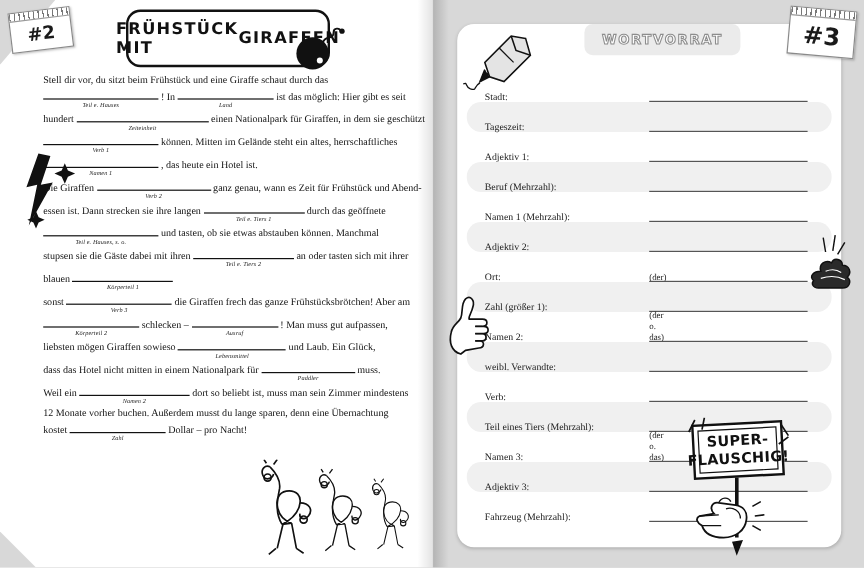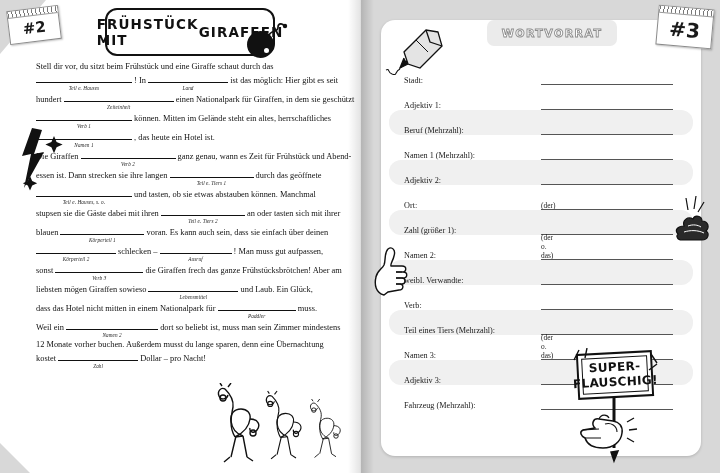--- a/index.html
+++ b/index.html
@@ -245,23 +245,23 @@
     <div class="story" id="story">
         <div class="srow plainline">Stell dir vor, du sitzt beim Frühstück und eine Giraffe schaut durch das</div>
         <div class="srow lineblock"><span class="blank" style="width: 96px;"><span class="hint">Teil e. Hauses</span></span><span> ! In </span><span class="blank" style="width: 80px;"><span class="hint">Land</span></span><span> ist das möglich: Hier gibt es seit</span></div>
         <div class="srow lineblock"><span>hundert </span><span class="blank" style="width: 110px;"><span class="hint">Zeiteinheit</span></span><span> einen Nationalpark für Giraffen, in dem sie geschützt</span></div>
         <div class="srow lineblock"><span class="blank" style="width: 96px;"><span class="hint">Verb 1</span></span><span> können. Mitten im Gelände steht ein altes, herrschaftliches</span></div>
         <div class="srow lineblock"><span class="blank" style="width: 96px;"><span class="hint">Namen 1</span></span><span> , das heute ein Hotel ist.</span></div>
         <div class="srow lineblock"><span>   Die Giraffen </span><span class="blank" style="width: 95px;"><span class="hint">Verb 2</span></span><span> ganz genau, wann es Zeit für Frühstück und Abend-</span></div>
         <div class="srow lineblock"><span>essen ist. Dann strecken sie ihre langen </span><span class="blank" style="width: 84px;"><span class="hint">Teil e. Tiers 1</span></span><span> durch das geöffnete</span></div>
         <div class="srow lineblock"><span class="blank" style="width: 96px;"><span class="hint">Teil e. Hauses, s. o.</span></span><span> und tasten, ob sie etwas abstauben können. Manchmal</span></div>
         <div class="srow lineblock"><span>stupsen sie die Gäste dabei mit ihren </span><span class="blank" style="width: 84px;"><span class="hint">Teil e. Tiers 2</span></span><span> an oder tasten sich mit ihrer</span></div>
-        <div class="srow lineblock"><span>blauen </span><span class="blank" style="width: 84px;"><span class="hint">Körperteil 1</span></span><span> voran. Es kann auch sein, dass sie einfach über deinen</span></div>
+        <div class="srow lineblock"><span>blauen </span><span class="blank" style="width: 84px;"><span class="hint">Körperteil 1</span></span></div>
+        <div class="srow lineblock"><span>sonst </span><span class="blank" style="width: 88px;"><span class="hint">Verb 3</span></span><span> die Giraffen frech das ganze Frühstücksbrötchen! Aber am</span></div>
         <div class="srow lineblock"><span class="blank" style="width: 80px;"><span class="hint">Körperteil 2</span></span><span> schlecken – </span><span class="blank" style="width: 72px;"><span class="hint">Ausruf</span></span><span> ! Man muss gut aufpassen,</span></div>
-        <div class="srow lineblock"><span>sonst </span><span class="blank" style="width: 88px;"><span class="hint">Verb 3</span></span><span> die Giraffen frech das ganze Frühstücksbrötchen! Aber am</span></div>
         <div class="srow lineblock"><span>liebsten mögen Giraffen sowieso </span><span class="blank" style="width: 90px;"><span class="hint">Lebensmittel</span></span><span> und Laub. Ein Glück,</span></div>
         <div class="srow lineblock"><span>dass das Hotel nicht mitten in einem Nationalpark für </span><span class="blank" style="width: 78px;"><span class="hint">Paddler</span></span><span> muss.</span></div>
         <div class="srow lineblock"><span>Weil ein </span><span class="blank" style="width: 92px;"><span class="hint">Namen 2</span></span><span> dort so beliebt ist, muss man sein Zimmer mindestens</span></div>
         <div class="srow plainline">12 Monate vorher buchen. Außerdem musst du lange sparen, denn eine Übernachtung</div>
         <div class="srow lineblock"><span>kostet </span><span class="blank" style="width: 80px;"><span class="hint">Zahl</span></span><span> Dollar – pro Nacht!</span></div>
       </div>
 
     <div class="tab tab-left">
       <div class="tab-rings"></div>
       <span>#2</span>
@@ -284,20 +284,25 @@
     </g>
   </svg>
 
   <div class="word-title">
     <span>WORTVORRAT</span>
   </div>
 
   <div class="wlist" id="wlist">
       <div class="wrow">
         <div class="wlabel">Stadt:</div>
+        <div class="wprefix"></div>
+        <div class="wline"></div>
+      </div>
+      <div class="wrow striped">
+        <div class="wlabel">Tageszeit:</div>
         <div class="wprefix"></div>
         <div class="wline"></div>
       </div>
       <div class="wrow">
         <div class="wlabel">Adjektiv 1:</div>
         <div class="wprefix"></div>
         <div class="wline"></div>
       </div>
       <div class="wrow striped">
         <div class="wlabel">Beruf (Mehrzahl):</div>

